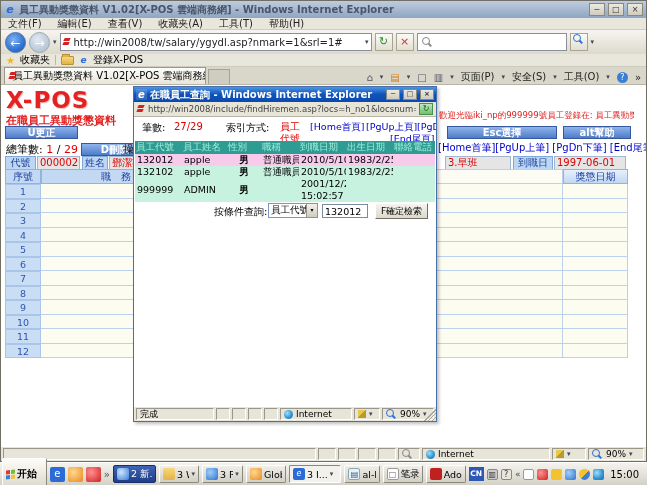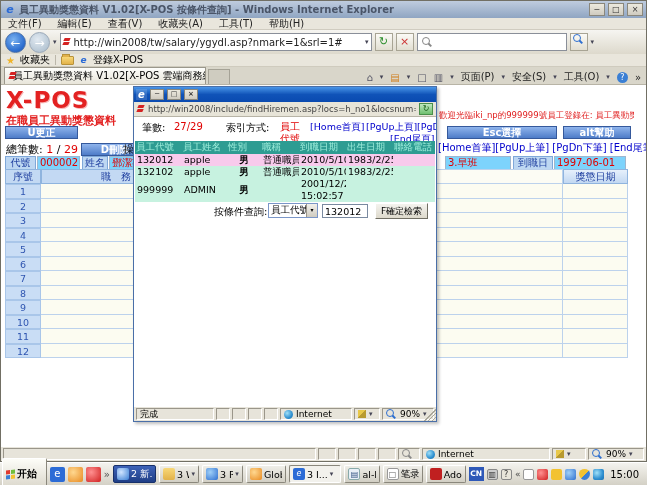--- a/index.html
+++ b/index.html
@@ -48,21 +48,21 @@
   .abs{position:absolute;}
   .logo{left:5px;top:2px;font-size:23px;font-weight:bold;color:#E32222;letter-spacing:1px;text-shadow:1px 1px 0 #F8B8B8;}
   .subtitle{left:5px;top:28px;font-size:11px;font-weight:bold;color:#E32222;white-space:nowrap;}
   .blue-btn{height:13px;background:linear-gradient(180deg,#8FB4EC,#4E7CC8);border:1px solid #35599C;color:#fff;font-size:10px;line-height:11px;text-align:center;font-weight:bold;overflow:hidden;}
   .welcome{left:438px;top:25px;width:195px;font-size:8.5px;color:#E02020;white-space:nowrap;overflow:hidden;}
   .totalrow{left:5px;top:57px;font-size:11px;white-space:nowrap;}
   .red{color:#E00000;}
   .bluelink{color:#0000CC;}
   .recnav{left:437px;top:56px;font-size:10px;color:#0000CC;white-space:nowrap;}
   .lbl-blue{background:#BDD7F2;border:1px solid #7FA8D9;color:#1F3F9F;font-size:10px;line-height:12px;text-align:center;height:14px;}
-  .fld{background:#7dd3fc;border:1px solid #9FB6CE;font-size:10px;line-height:12px;height:20px;padding:0 2px;overflow:hidden;white-space:nowrap;}
+  .fld{background:#e5e5e5;border:1px solid #9FB6CE;font-size:10px;line-height:12px;height:20px;padding:0 2px;overflow:hidden;white-space:nowrap;}
   .grid-head{left:4px;top:84px;display:grid;grid-template-columns:36px 150px 372px 65px;height:15px;}
   .grid-body{left:4px;top:99px;display:grid;grid-template-columns:36px 150px 372px 65px;grid-auto-rows:14.5px;}
   .gh{border:1px solid #8FB4DE;background:#C3D9F3;color:#1F3F9F;font-size:10px;line-height:13px;text-align:center;}
   .gh-filler{border:1px solid #BCD2EC;background:#FCFCF4;}
   .gh-award{background:linear-gradient(#E6F0FB,#C2D8F2);}
   .g-seq{background:#C9DDF5;border:1px solid #A9C6E9;color:#2F55B0;font-size:9.5px;text-align:center;line-height:13px;}
   .g-cell{background:#FCFCF1;border-right:1px solid #BCD2EC;border-bottom:1px solid #BCD2EC;}
   .statusbar{position:absolute;left:0;bottom:0;width:645px;height:14px;background:#E7E4DA;display:flex;gap:2px;padding:1px 2px;font-size:9px;align-items:stretch;}
   .pane{border:1px solid;border-color:#9A968A #FFF #FFF #9A968A;display:flex;align-items:center;gap:3px;padding:0 3px;overflow:hidden;white-space:nowrap;}
   .globe{width:9px;height:9px;border-radius:50%;background:radial-gradient(circle at 35% 35%,#9FE0F8,#2E8FD0 60%,#1A6FB0);flex:none;}
@@ -115,21 +115,21 @@
 </style>
 </head>
 <body>
 
 <div class="screen">
 
   <div class="main-window">
 
     <div class="titlebar">
       <span class="ie-ico">e</span>
-      <span class="t-text">員工異動獎懲資料 V1.02[X-POS 按條件查詢] - Windows Internet Explorer</span>
+      <span class="t-text">員工異動獎懲資料 V1.02[X-POS 雲端商務網] - Windows Internet Explorer</span>
       <span class="winbtn">─</span>
       <span class="winbtn">□</span>
       <span class="winbtn">×</span>
     </div>
 
     <div class="menubar">
       <span>文件(F)</span>
       <span>編輯(E)</span>
       <span>查看(V)</span>
       <span>收藏夹(A)</span>
@@ -296,20 +296,21 @@
         <span class="mag blue"></span>
         <span>90%</span>
         <span class="dd">▾</span>
       </div>
     </div>
   </div>
 
   <div class="popup">
     <div class="p-title">
       <span class="ie-ico">e</span>
+      <span class="t-text">在職員工查詢 - Windows Internet Explorer</span>
       <span class="winbtn">─</span>
       <span class="winbtn">□</span>
       <span class="winbtn">×</span>
     </div>
     <div class="p-url">
       <span class="favicon"></span>
       <span class="u-text">http://win2008/include/findHiremen.asp?locs=h_no1&amp;locsnum=123012&amp;hfield</span>
       <span class="gobtn">↻</span>
     </div>
 

